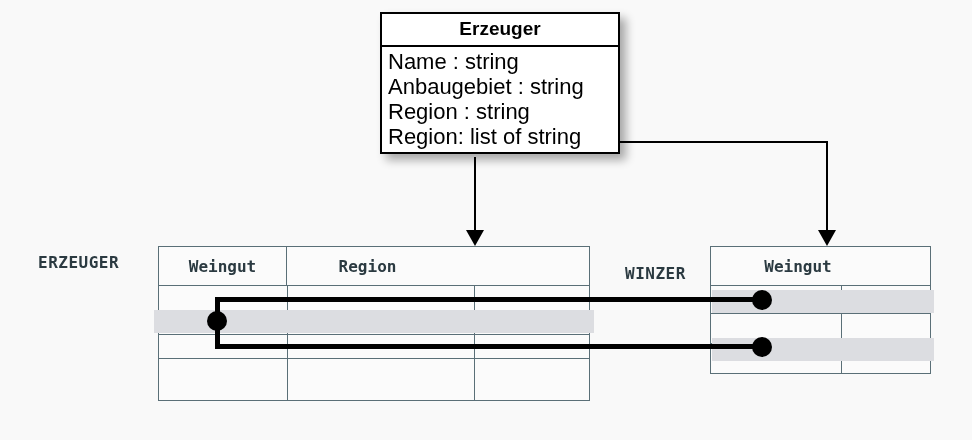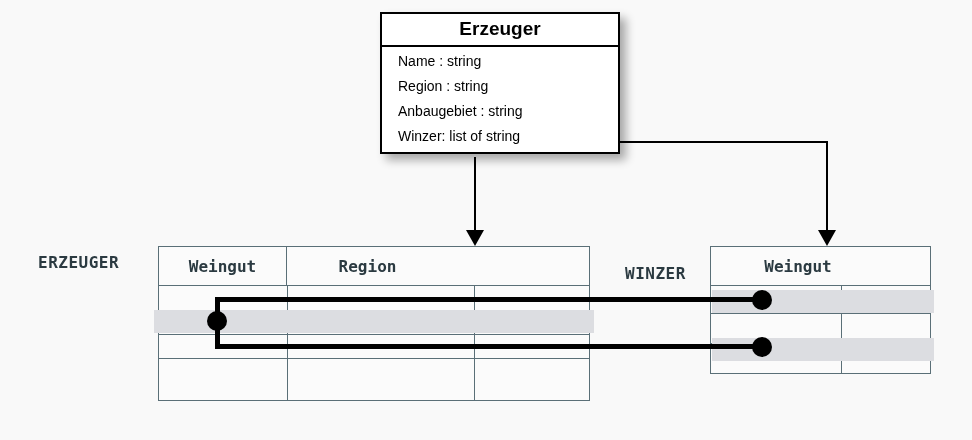--- a/index.html
+++ b/index.html
@@ -37,23 +37,23 @@
     text-align: center;
     padding: 4px 0 5px 0;
     border-bottom: 2px solid #000;
     color: #000;
     line-height: 1.15;
   }
   .uml-attrs {
     padding: 2px 0 3px 0;
   }
   .uml-attr {
-    font-size: 14px;
+    font-size: 22px;
     color: #000;
-    padding: 0 0 0 16px;
+    padding: 0 0 0 6px;
     line-height: 25px;
     white-space: nowrap;
   }
 
   
   .rel-label {
     position: absolute;
     font-family: "DejaVu Sans Mono", monospace;
     font-weight: bold;
     font-size: 16px;
@@ -138,23 +138,23 @@
 </style>
 </head>
 <body style="background: rgb(249, 249, 249);">
 
 <div id="canvas">
 
   <div class="uml-box">
     <div class="uml-title">Erzeuger</div>
     <div class="uml-attrs">
       <div class="uml-attr">Name : string</div>
+      <div class="uml-attr">Anbaugebiet : string</div>
       <div class="uml-attr">Region : string</div>
-      <div class="uml-attr">Anbaugebiet : string</div>
-      <div class="uml-attr">Winzer: list of string</div>
+      <div class="uml-attr">Region: list of string</div>
     </div>
   </div>
 
   <div class="seg" style="left:474px; top:157px; width:2px; height:76px;"></div>
   <div class="arrowhead" style="left:466px; top:230px;"></div>
 
   <div class="seg" style="left:600px; top:141px; width:228px; height:2px;"></div>
   <div class="seg" style="left:826px; top:141px; width:2px; height:92px;"></div>
   <div class="arrowhead" style="left:818px; top:230px;"></div>
 

